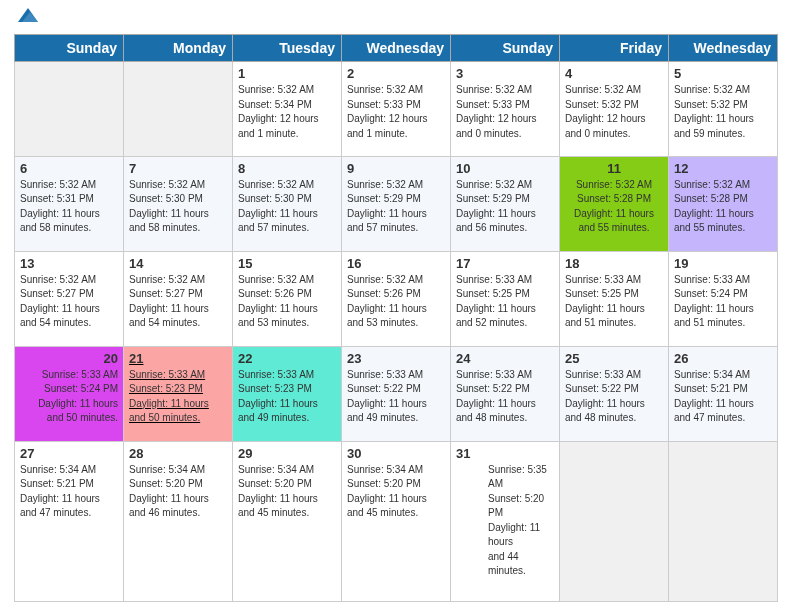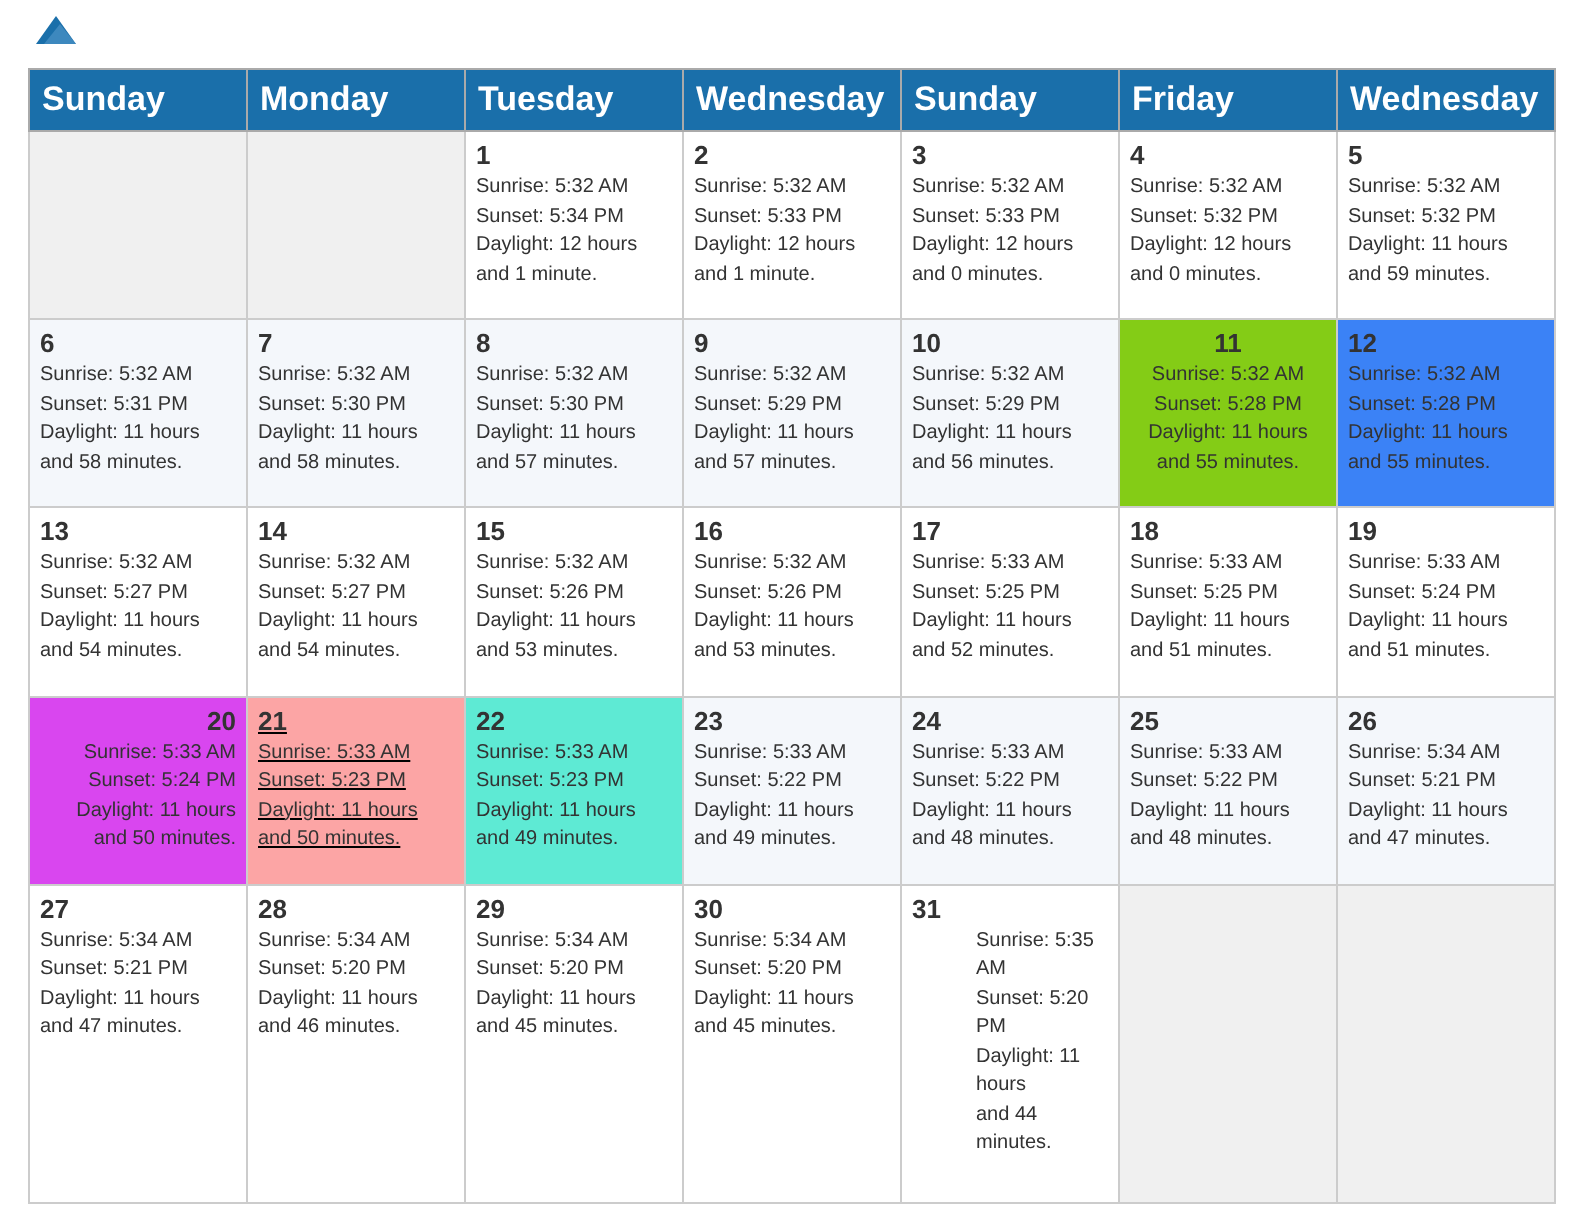--- a/index.html
+++ b/index.html
@@ -65,23 +65,23 @@
     }
     .calendar {
       flex: 1;
       border-collapse: collapse;
       width: 100%;
       table-layout: fixed;
     }
     .calendar th {
       background-color: #1a6faa;
       color: #fff;
-      text-align: left;
+      text-align: right;
       padding: 5px 6px;
-      font-size: 17px;
+      font-size: 14px;
       font-weight: bold;
       border: 1px solid #aaa;
     }
     .calendar td {
       vertical-align: top;
       padding: 4px 5px;
       border: 1px solid #ccc;
       font-size: 10.5px;
       background: #fff;
       height: 82px;
@@ -214,21 +214,21 @@
 Daylight: 11 hours
 and 56 minutes.</div>
           </td>
           <td style="background: #84cc16; text-align: center;">
             <span class="day-number">11</span>
             <div class="day-info" style="white-space: pre-line;">Sunrise: 5:32 AM
 Sunset: 5:28 PM
 Daylight: 11 hours
 and 55 minutes.</div>
           </td>
-          <td style="background: #3b82f6; margin-left: 11px;">
+          <td style="background: #c4b5fd; margin-left: 11px;">
             <span class="day-number">12</span>
             <div class="day-info" style="white-space: pre-line;">Sunrise: 5:32 AM
 Sunset: 5:28 PM
 Daylight: 11 hours
 and 55 minutes.</div>
           </td>
         </tr>
         <tr>
           <td>
             <span class="day-number">13</span>

